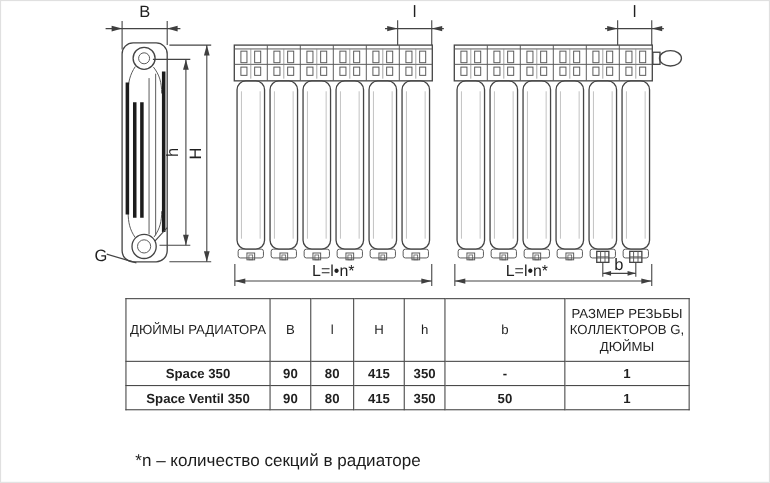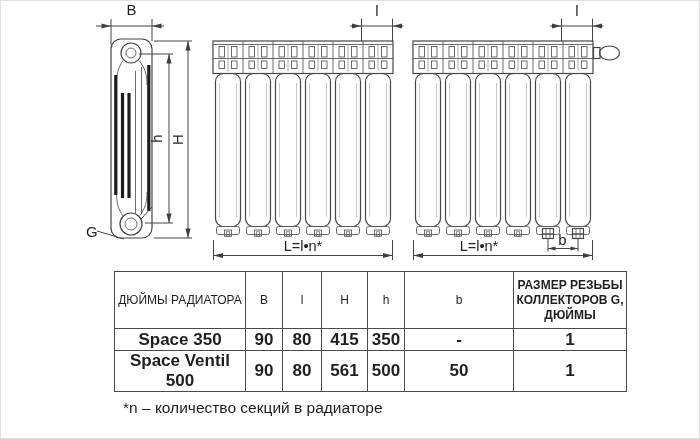--- a/index.html
+++ b/index.html
@@ -21,24 +21,24 @@
   table.spec{
     position:absolute;left:113px;top:270px;width:512px;
     border-collapse:collapse;table-layout:fixed;
   }
   table.spec td{
     border:1.4px solid #4a4a4a;text-align:center;vertical-align:middle;
     padding:0;color:#1f1f1f;overflow:hidden;
   }
   tr.hdr td{height:56px;font-size:12px;line-height:1.25;}
   td.letter{font-size:13.5px;font-weight:400;}
-  td.small{font-size:11.5px;font-weight:bold;}
-  tr.datarow td{height:21px;font-size:17px;font-weight:700;margin-left:31px;}
+  td.small{font-size:11.5px;}
+  tr.datarow td{height:21px;font-size:12px;font-weight:700;margin-left:31px;}
   #footnote{
-    position:absolute;left:122px;top:398px;font-size:15.5px;color:#1c1c1c;
+    position:absolute;left:122px;top:410px;font-size:15.5px;color:#1c1c1c;
   }
 </style>
 </head>
 <body>
 
 <div id="stage">
 
   <svg width="700" height="266" viewBox="0 0 700 266">
     <defs>
 
@@ -221,25 +221,25 @@
       <tr class="datarow">
         <td>Space 350</td>
         <td>90</td>
         <td>80</td>
         <td>415</td>
         <td>350</td>
         <td>-</td>
         <td>1</td>
       </tr>
       <tr class="datarow">
-        <td>Space Ventil 500</td>
+        <td>Space Ventil 350</td>
         <td>90</td>
         <td>80</td>
-        <td>561</td>
-        <td>500</td>
+        <td>415</td>
+        <td>350</td>
         <td>50</td>
         <td>1</td>
       </tr>
     </tbody>
   </table>
 
   <div id="footnote">*n – количество секций в радиаторе</div>
 </div>
 
 </body></html>

